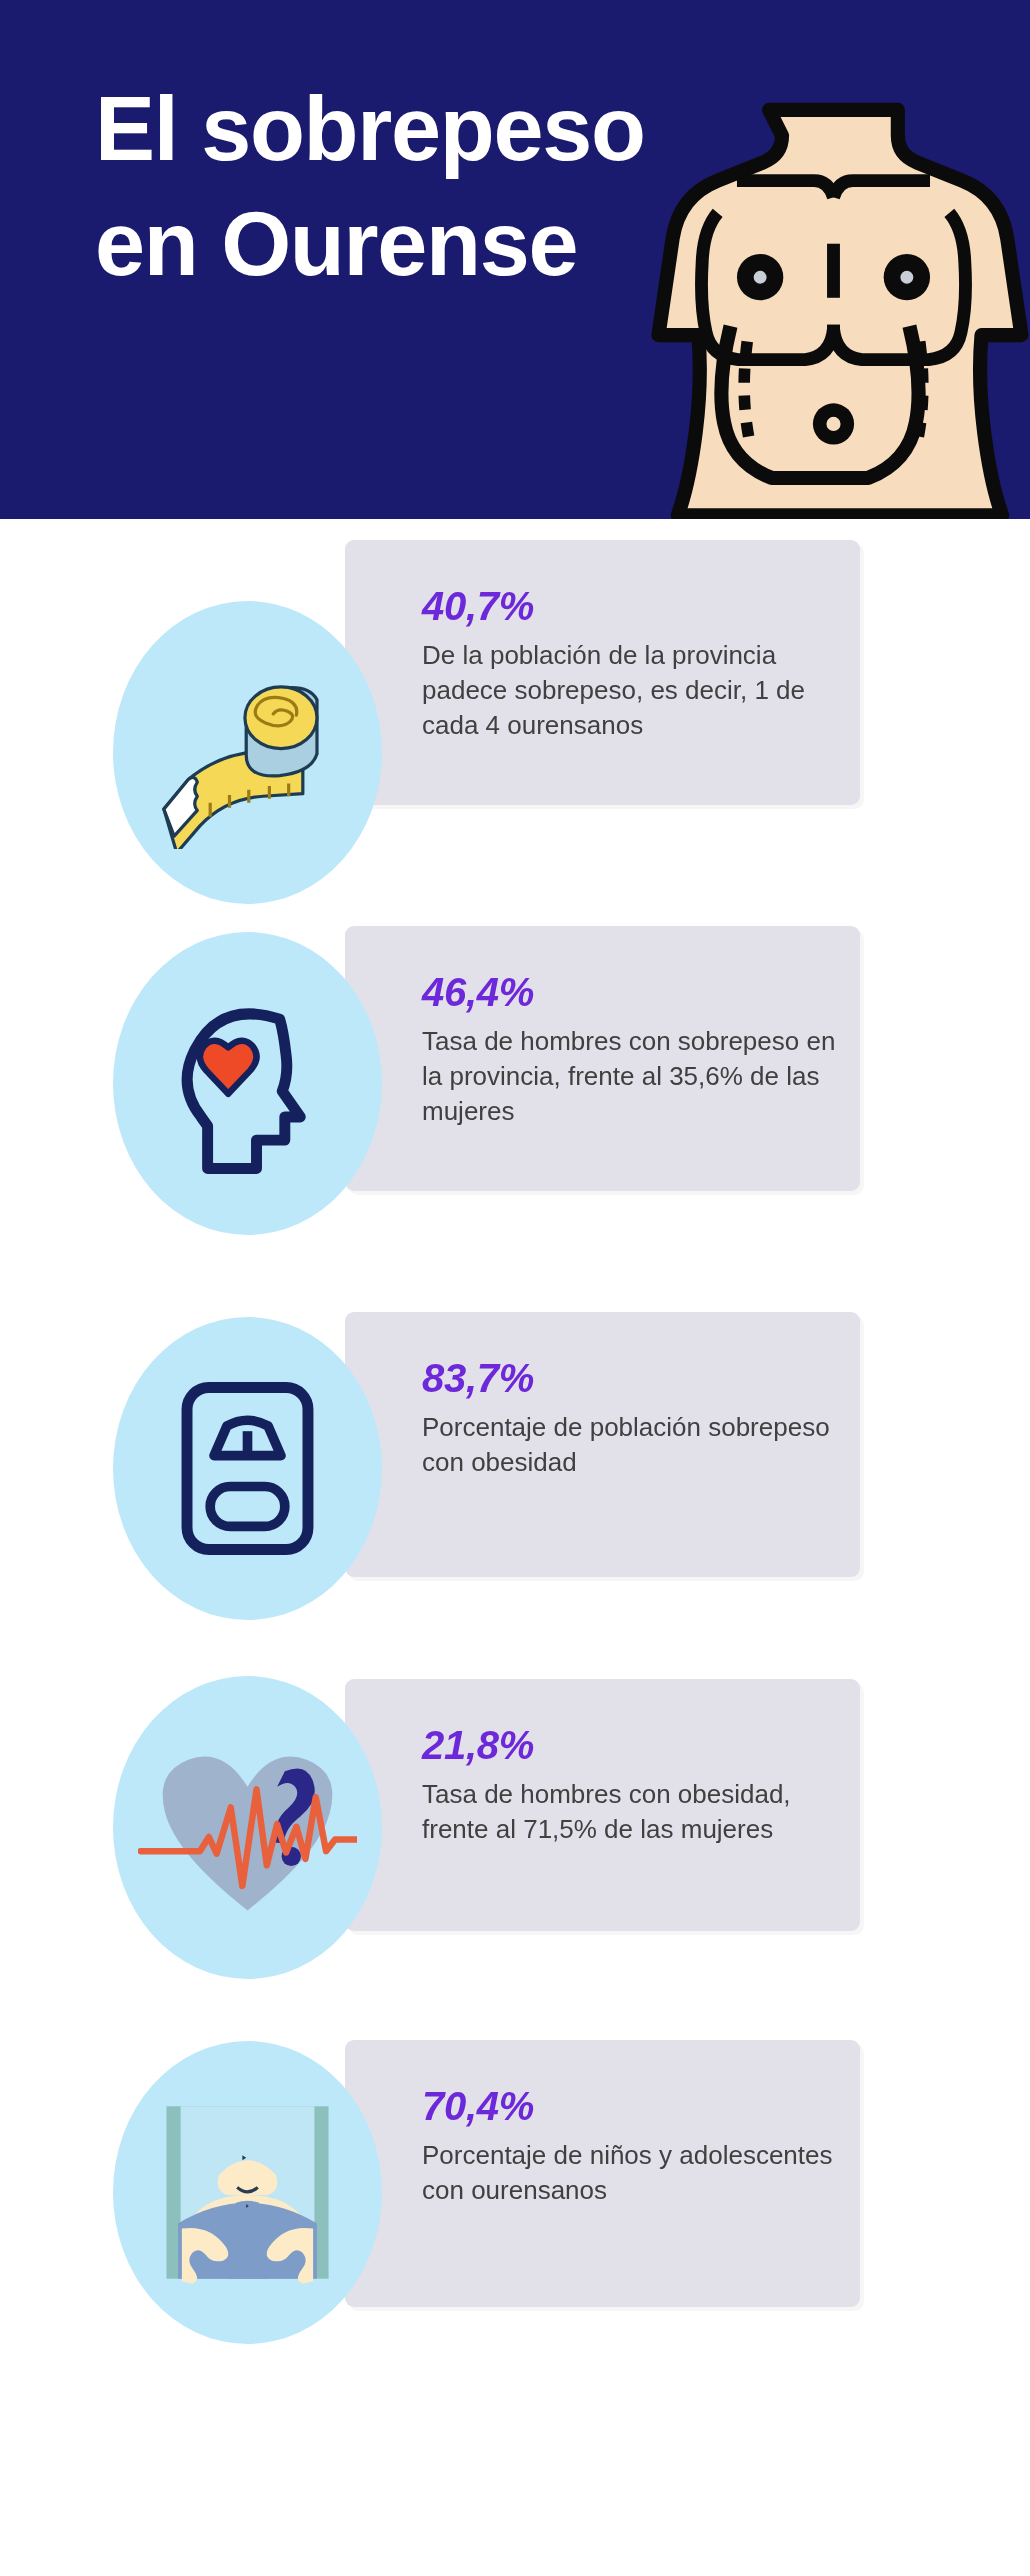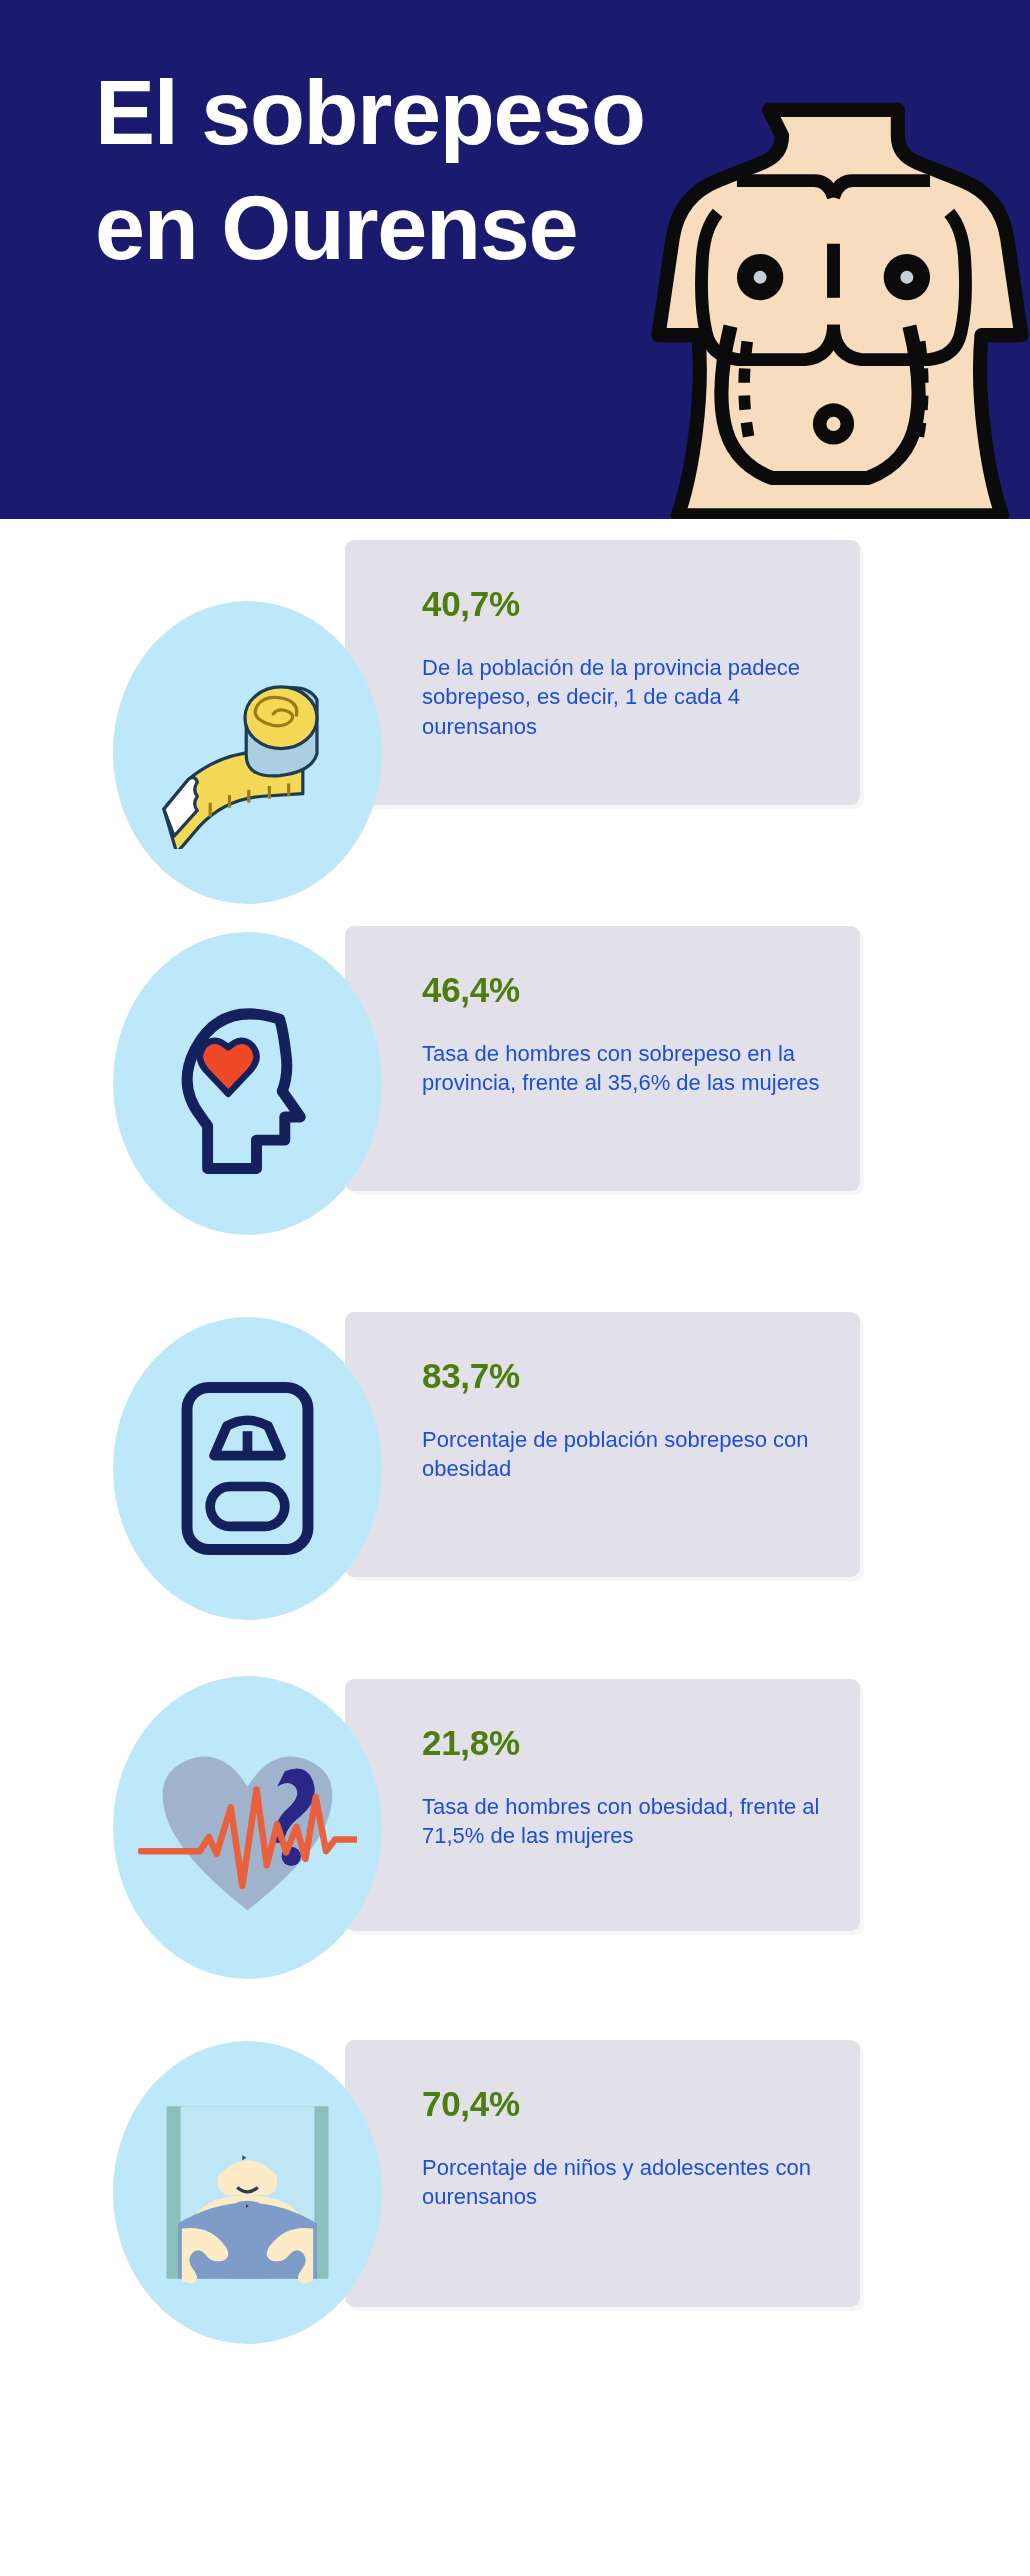--- a/index.html
+++ b/index.html
@@ -11,21 +11,21 @@
   }
   .page { position:relative; width:1030px; height:2576px; background:#ffffff; }
 
   
   .header {
     position:absolute; left:0; top:0; width:1030px; height:519px;
     background:#1a1a6e;
     overflow:hidden;
   }
   .header-title {
-    position:absolute; left:95px; top:56px;
+    position:absolute; left:95px; top:72px;
     width:612px;
     color:#ffffff;
     font-size:90px;
     font-weight:bold;
     line-height:1.28;
     letter-spacing:-1.3px;
   }
   .header-art {
     position:absolute; left:634px; top:97px;
     width:399px; height:425px;
@@ -61,31 +61,32 @@
     box-shadow:3.9px 3.9px 0 rgba(0,0,0,0.035);
     padding:46px 0 39px 77px;
   }
   .panel.h1 { height:265px; }
   .panel.h2 { height:265px; }
   .panel.h3 { height:265px; }
   .panel.h4 { height:252px; }
   .panel.h5 { height:267px; }
 
   .stat {
-    font-size:35px;
+    font-size:40px;
     font-weight:bold;
-    color:#4d7c0f;
+    color:#6d28d9;
     letter-spacing:-0.3px;
     line-height:1;
+    font-style:italic;
   }
   .desc {
-    margin-top:32px;
-    font-size:22px;
+    margin-top:12px;
+    font-size:26px;
     line-height:1.35;
-    color:#1d4ed8;
+    color:#404040;
     max-width:393px;
     font-weight:400;
   }
   .desc.wide { max-width:425px; }
 
   
   .art svg { display:block; width:100%; height:100%; }
 </style>
 </head>
 <body>

